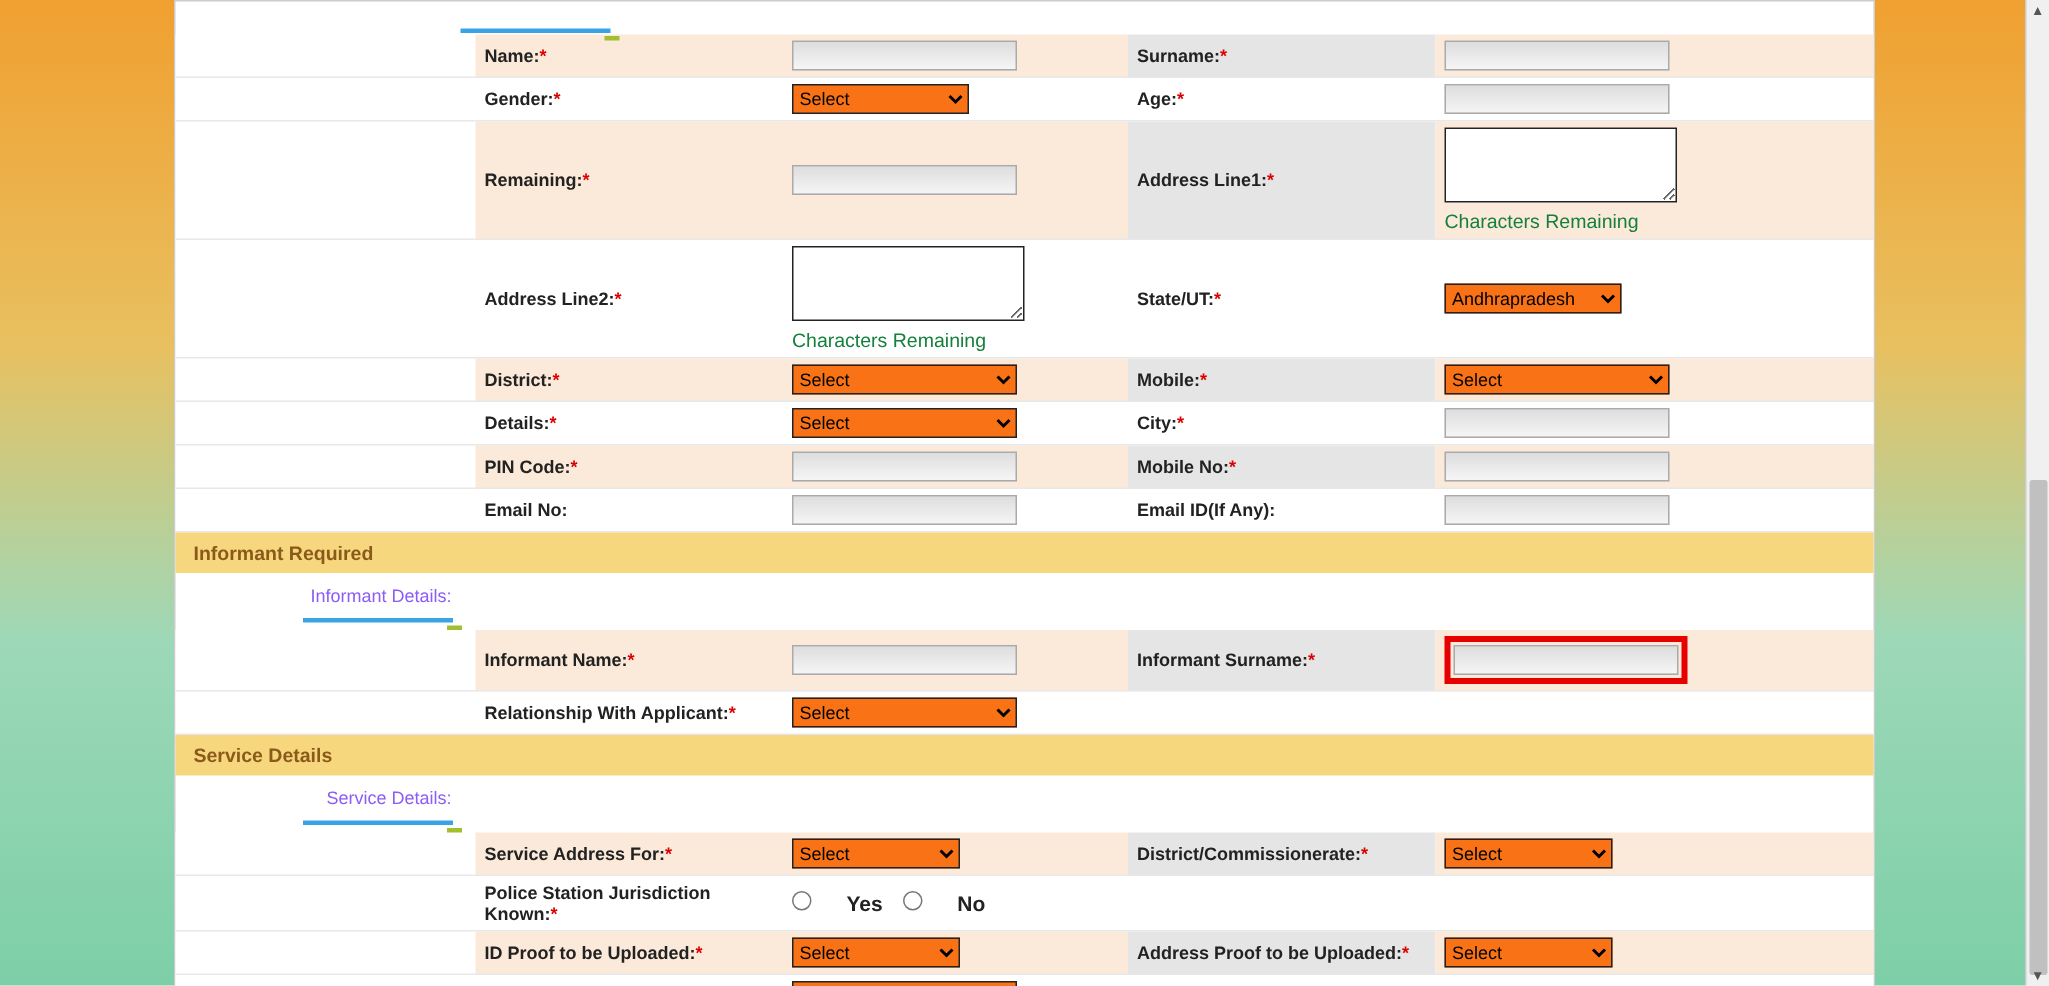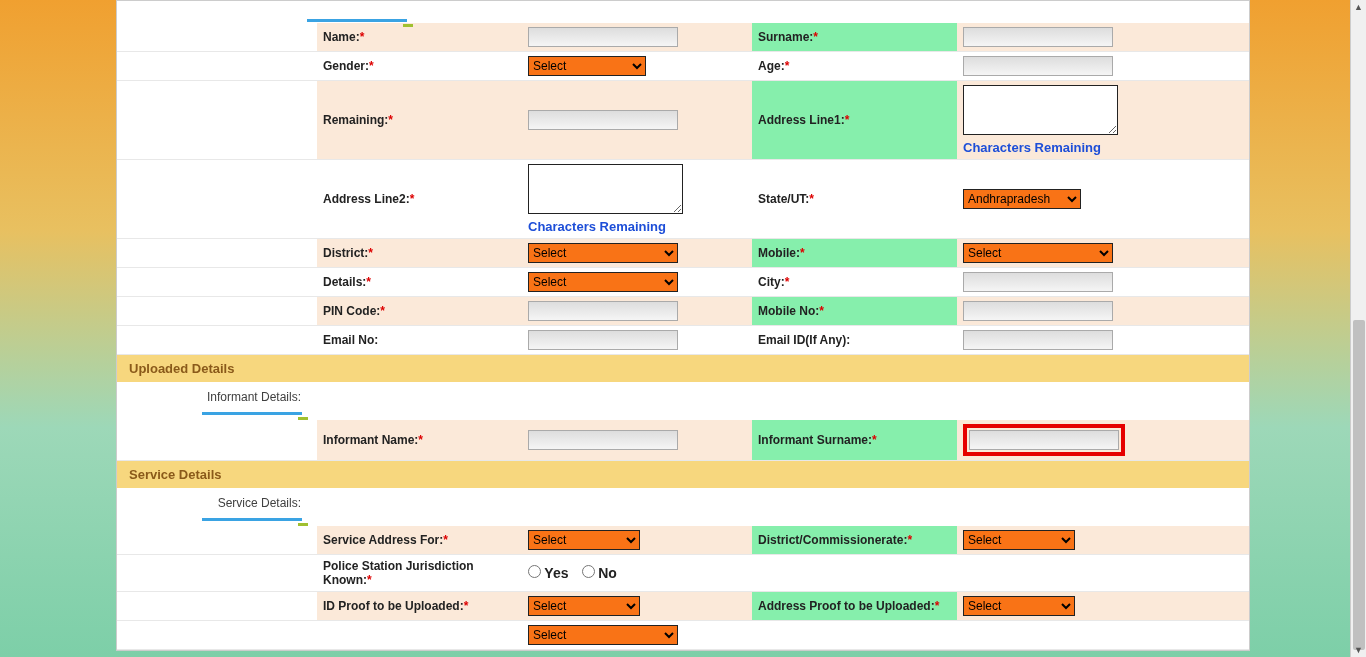--- a/index.html
+++ b/index.html
@@ -24,21 +24,21 @@
       font-size: 13px;
     }
     .subtitle-row {
       display: flex;
       padding: 6px 0 2px 0;
       border-bottom: none;
     }
     .subtitle-label {
       width: 190px;
       text-align: right;
-      color: #404040;
+      color: #8b5cf6;
       font-size: 12px;
       padding-right: 6px;
       padding-top: 2px;
     }
     .subtitle-underline {
       position: relative;
       top: 4px;
     }
     .subtitle-underline-bar {
       width: 100px;
@@ -65,21 +65,21 @@
     .form-table td {
       padding: 4px 6px;
       vertical-align: middle;
       font-size: 12px;
       font-weight: bold;
       color: #222;
     }
     td.col-indent { width: 200px; background: #fff; }
     td.col-label-l { width: 205px; background: #fbe9d9; }
     td.col-input-l { width: 230px; background: #fbe9d9; }
-    td.col-label-r { width: 205px; background: #86efac; }
+    td.col-label-r { width: 205px; background: #e5e5e5; }
     td.col-input-r { width: auto; background: #fbe9d9; }
     tr.white-row td.col-label-l,
     tr.white-row td.col-input-l,
     tr.white-row td.col-label-r,
     tr.white-row td.col-input-r { background: #fff; }
     .req { color: #d00; }
     input[type="text"] {
       width: 150px;
       height: 20px;
       border: 1px solid #aaa;
@@ -97,38 +97,38 @@
       border: 1px solid #222;
       background: #f97316;
       height: 20px;
       font-size: 12px;
     }
     select.wide { width: 150px; }
     select.narrow { width: 112px; }
     select.med { width: 118px; }
     .chars-remain {
       font-size: 13px;
-      font-weight: bold;
-      color: #1d4ed8;
+      font-weight: normal;
+      color: #15803d;
       margin-top: 2px;
       display: block;
     }
     .informant-name-input {
       width: 150px;
       height: 20px;
       border: 2px solid #000;
       background: linear-gradient(#ddd, #f5f5f5);
     }
     .highlighted-wrap {
       border: 4px solid #e60000;
       display: inline-block;
       padding: 2px;
       line-height: 0;
     }
-    .radio-label { font-size: 14px; font-weight: bold; margin-right: 10px; }
+    .radio-label { font-size: 14px; font-weight: bold; margin-right: 10px; margin-left: 20px; }
     .scroll-ind {
       position: fixed;
       right: 0;
       top: 0;
       width: 16px;
       height: 657px;
       background: #f0f0f0;
       border-left: 1px solid #ccc;
     }
     .scroll-thumb {
@@ -223,35 +223,42 @@
     <tr class="white-row">
       <td class="col-indent"></td>
       <td class="col-label-l"><span>Email No:</span></td>
       <td class="col-input-l"><input type="text" style=""></td>
       <td class="col-label-r"><span>Email ID(If Any):</span></td>
       <td class="col-input-r"><input type="text" style=""></td>
     </tr>
   </tbody>
     </table>
 
-  <div class="section-header">Uploaded Details</div>
+  <div class="section-header">Informant Required</div>
   <div class="subtitle-row">
     <div class="subtitle-label">Informant Details:</div>
   </div>
   <div style="padding-left:85px;margin-top:-2px;margin-bottom:2px;">
     <span class="subtitle-underline-bar"></span><span class="subtitle-underline-tip"></span>
   </div>
   <table class="form-table">
     <tbody>
         <tr>
       <td class="col-indent"></td>
       <td class="col-label-l"><span>Informant Name:</span><span class="req">*</span></td>
       <td class="col-input-l"><input type="text" class="informant-name-input" style=""></td>
       <td class="col-label-r"><span>Informant Surname:</span><span class="req">*</span></td>
       <td class="col-input-r"><span class="highlighted-wrap"><input type="text" style=""></span></td>
+    </tr>
+    <tr class="white-row">
+      <td class="col-indent"></td>
+      <td class="col-label-l"><span>Relationship With Applicant:</span><span class="req">*</span></td>
+      <td class="col-input-l"><select class="wide"><option>Select</option></select></td>
+      <td class="col-label-r"></td>
+      <td class="col-input-r"></td>
     </tr>
   </tbody>
     </table>
 
   <div class="section-header">Service Details</div>
   <div class="subtitle-row">
     <div class="subtitle-label">Service Details:</div>
   </div>
   <div style="padding-left:85px;margin-top:-2px;margin-bottom:2px;">
     <span class="subtitle-underline-bar"></span><span class="subtitle-underline-tip"></span>

